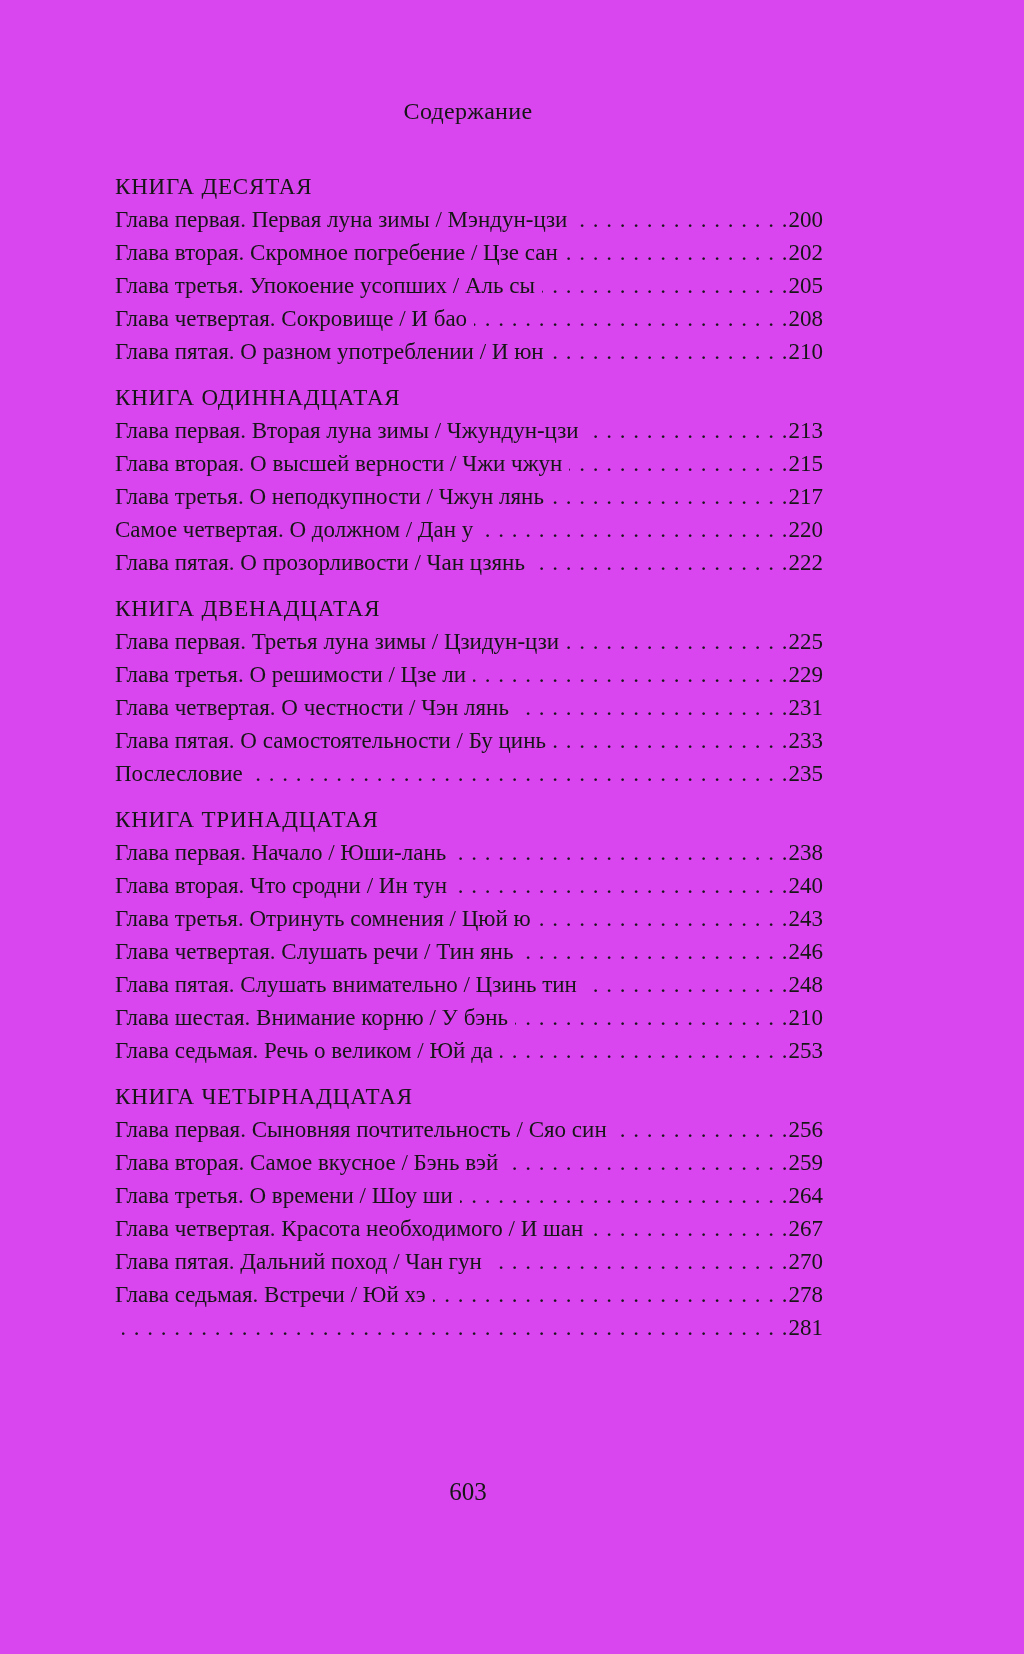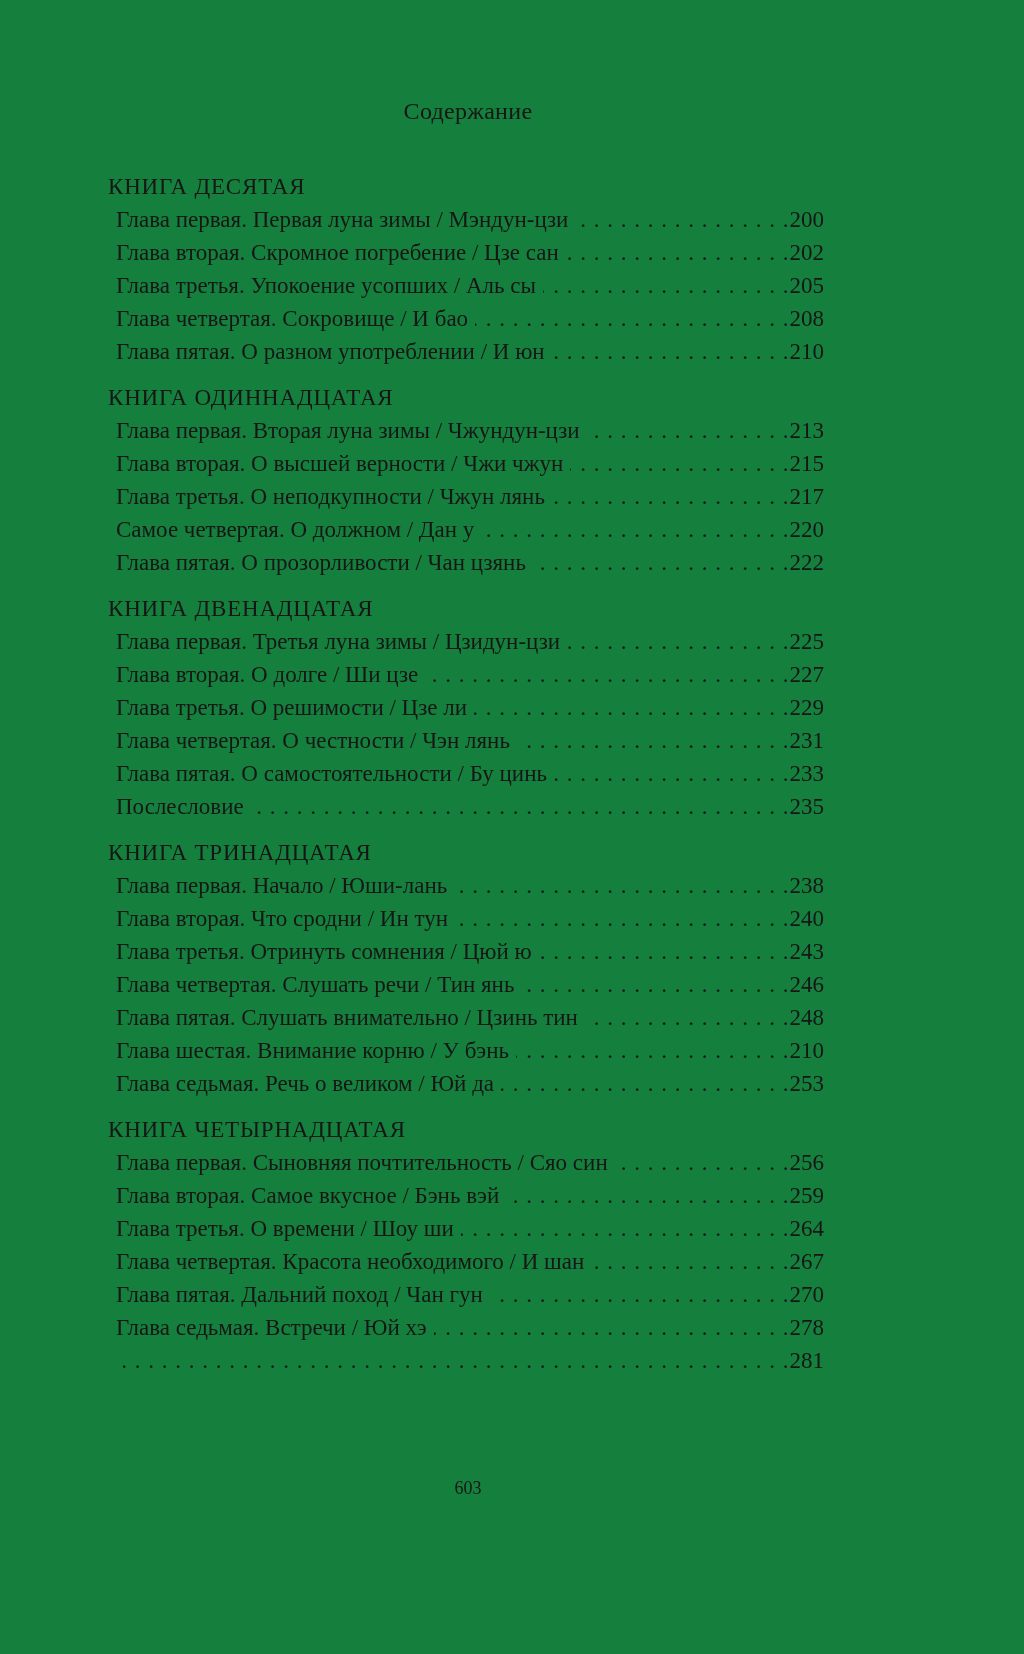--- a/index.html
+++ b/index.html
@@ -4,59 +4,58 @@
 <style>
   html, body {
     margin: 0;
     padding: 0;
     background: #ffffff;
   }
   .page {
     position: relative;
     width: 1024px;
     height: 1654px;
-    background: #15803d;
+    background: #d946ef;
     color: #161616;
     font-family: "Liberation Serif", "DejaVu Serif", serif;
     overflow: hidden;
   }
   .page-title {
     position: absolute;
     top: 98px;
     left: 114px;
     width: 708px;
     text-align: center;
     font-size: 24px;
     font-weight: normal;
     margin: 0;
     letter-spacing: 0.3px;
   }
   .toc {
     position: absolute;
     top: 170px;
-    left: 108px;
+    left: 115px;
     width: 708px;
   }
   .section { margin: 0; }
   .section + .section { margin-top: 13px; }
   .section-heading {
     font-size: 23px;
     font-weight: normal;
     margin: 0;
     line-height: 33px;
     letter-spacing: 0.8px;
     white-space: nowrap;
   }
   .toc-row {
     display: flex;
     align-items: flex-start;
     font-size: 23px;
     line-height: 33px;
     width: 100%;
-    margin-left: 8px;
   }
   .entry-title {
     white-space: nowrap;
     flex: 0 0 auto;
   }
   .dot-leader {
     flex: 1 1 auto;
     overflow: hidden;
     white-space: nowrap;
     direction: rtl;
@@ -70,21 +69,21 @@
   .entry-page {
     flex: 0 0 auto;
     white-space: nowrap;
   }
   .folio {
     position: absolute;
     top: 1478px;
     left: 114px;
     width: 708px;
     text-align: center;
-    font-size: 18px;
+    font-size: 25px;
   }
 </style>
 </head>
 <body>
 
 <div class="page">
   <h1 class="page-title">Содержание</h1>
 
   <main class="toc" id="toc-root">
   <section class="section">
@@ -159,25 +158,20 @@
 
   <section class="section">
     <h2 class="section-heading">КНИГА ДВЕНАДЦАТАЯ</h2>
     <div class="section-entries">
   <div class="toc-row">
     <span class="entry-title">Глава первая. Третья луна зимы / Цзидун-цзи</span>
     <span class="dot-leader"></span>
     <span class="entry-page">225</span>
   </div>
 
-  <div class="toc-row">
-    <span class="entry-title">Глава вторая. О долге / Ши цзе</span>
-    <span class="dot-leader"></span>
-    <span class="entry-page">227</span>
-  </div>
 
   <div class="toc-row">
     <span class="entry-title">Глава третья. О решимости / Цзе ли</span>
     <span class="dot-leader"></span>
     <span class="entry-page">229</span>
   </div>
 
   <div class="toc-row">
     <span class="entry-title">Глава четвертая. О честности / Чэн лянь</span>
     <span class="dot-leader"></span>

